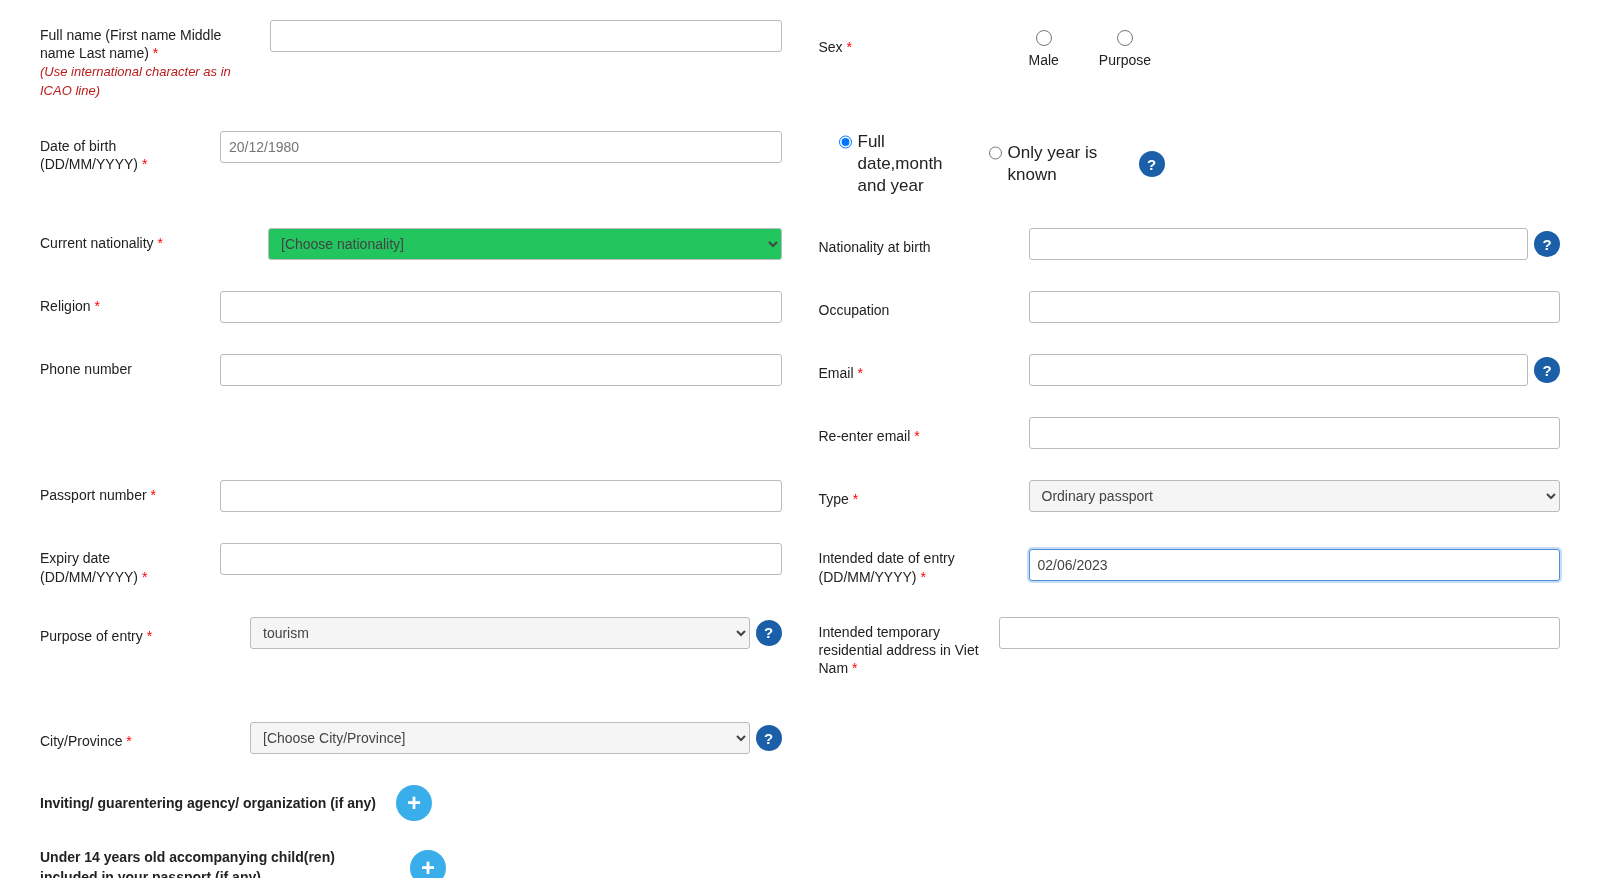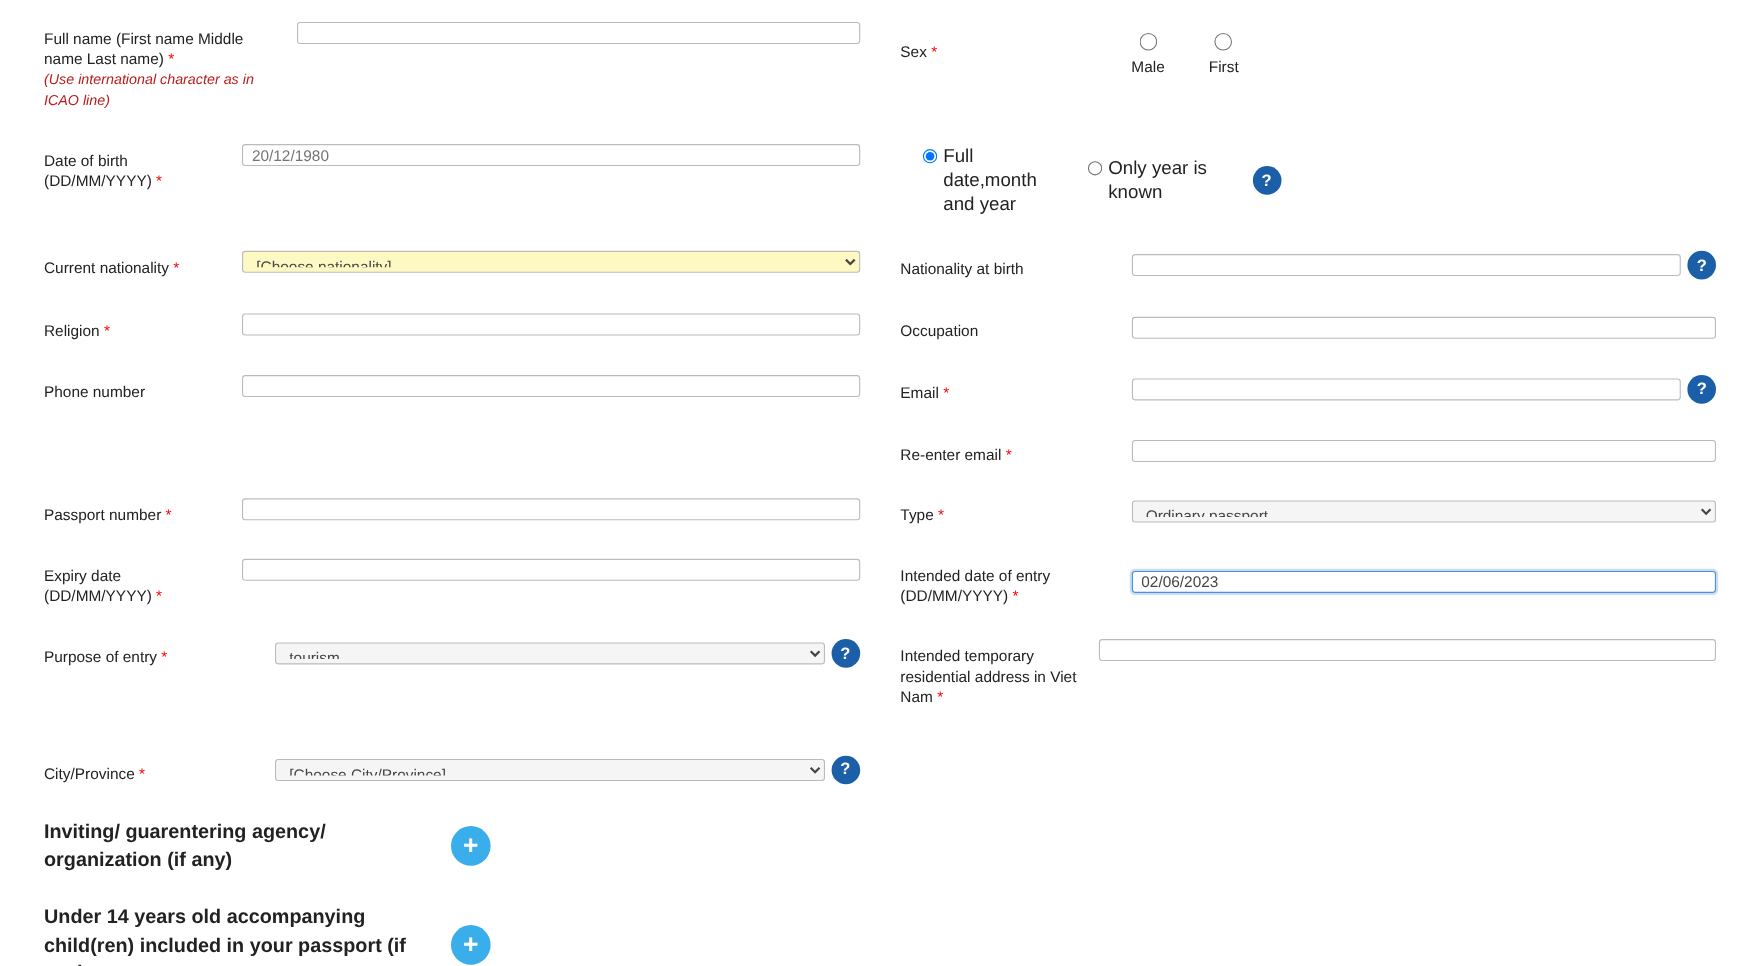--- a/index.html
+++ b/index.html
@@ -42,21 +42,21 @@
       font-size: 13px;
     }
     .input-wrap {
       flex: 1;
       display: flex;
       align-items: center;
       gap: 6px;
     }
     input[type="text"], select {
       width: 100%;
-      height: 20px;
+      height: 32px;
       border: 1px solid #bbb;
       border-radius: 3px;
       padding: 4px 8px;
       font-size: 14px;
       background: #fff;
       color: #444;
       outline: none;
     }
     input[type="text"].highlighted {
       border-color: #4a90d9;
@@ -147,40 +147,41 @@
     }
     .section-label-row {
       grid-column: 1 / -1;
       display: flex;
       align-items: center;
       margin-bottom: 10px;
       padding: 0 10px;
       gap: 10px;
     }
     .section-label-row strong {
-      font-size: 18px;
+      font-size: 14px;
       font-weight: bold;
       max-width: 350px;
       line-height: 1.4;
     }
     .right-col .form-row {
       align-items: center;
     }
     .right-col .label {
       min-width: 200px;
       max-width: 260px;
     }
     .sex-row {
       display: flex;
       align-items: center;
       gap: 40px;
       padding-top: 4px;
     }
     .nationality-select {
-      background: #fef9c3;
+      background: #22c55e;
+      margin-left: 48px;
     }
   </style>
 </head>
 <body>
 
 <div class="form-grid">
 
   <div class="left-col">
     <div class="form-row">
       <div class="label">
@@ -201,21 +202,21 @@
         <span class="required"> *</span>
       </div>
       <div class="input-wrap">
         <div class="sex-row">
           <label class="radio-group">
             <input type="radio" name="sex" style="">
             <span>Male</span>
           </label>
           <label class="radio-group">
             <input type="radio" name="sex" style="">
-            <span>First</span>
+            <span>Purpose</span>
           </label>
         </div>
       </div>
     </div>
   </div>
 
   <div class="left-col">
     <div class="form-row">
       <div class="label">
         <span>Date of birth<br>(DD/MM/YYYY)</span>

